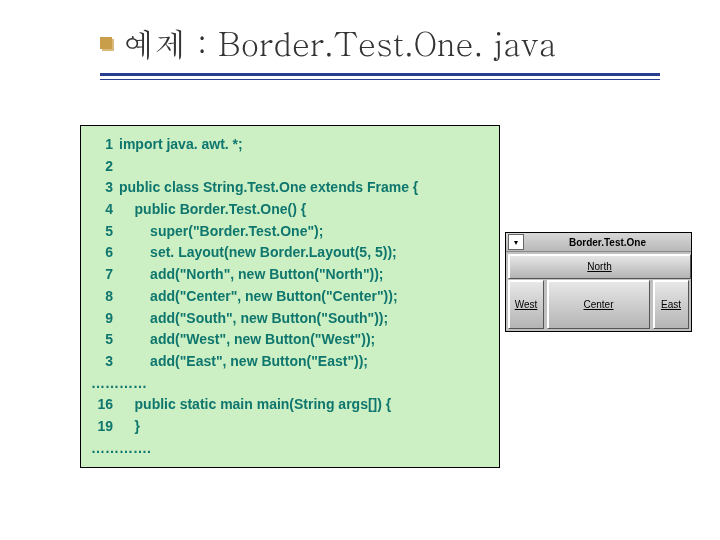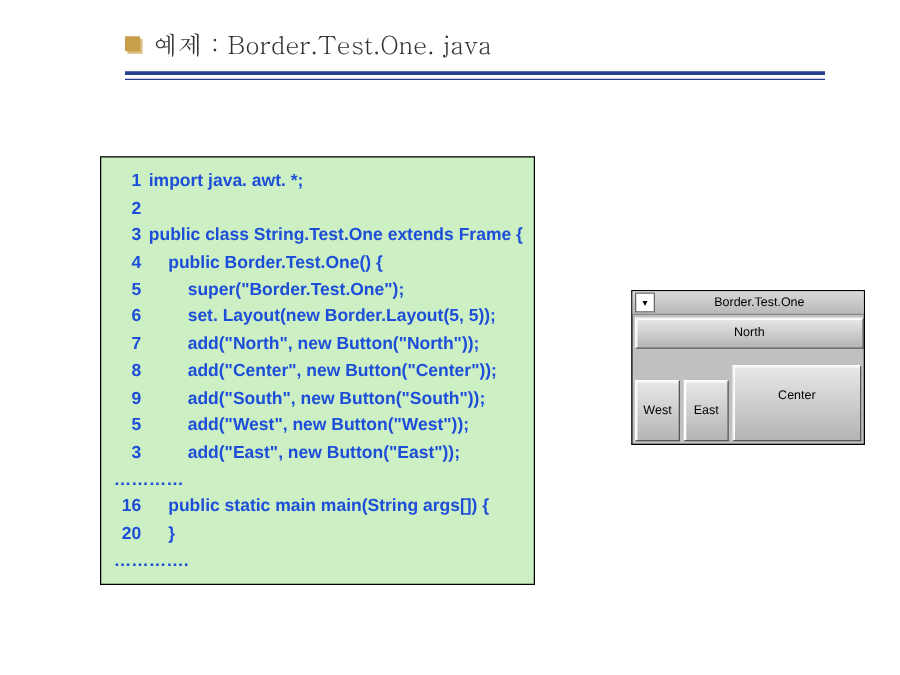--- a/index.html
+++ b/index.html
@@ -25,21 +25,21 @@
     margin-bottom: 8px;
     margin-left: 40px;
   }
   .bullet-square {
     width: 12px;
     height: 12px;
     background: #c89e4a;
     box-shadow: 2px 2px 0 #dab97a;
   }
   .slide-title {
-    font-size: 20px;
+    font-size: 32px;
     font-family: "Batang", "Times New Roman", serif;
     color: #333;
     font-weight: normal;
   }
   .title-underline {
     margin-left: 40px;
     margin-top: 4px;
     width: 560px;
     height: 6px;
     position: relative;
@@ -55,30 +55,30 @@
     position: absolute;
     top: 6px;
     width: 100%;
     height: 1px;
     background: #2a3e8f;
   }
   .code-box {
     position: absolute;
     top: 125px;
     left: 80px;
-    width: 348px;
+    width: 420px;
     border: 1px solid #000;
     background: #ccefc4;
     padding: 8px 10px;
     box-sizing: border-box;
     font-family: Arial, sans-serif;
     font-size: 14px;
     font-weight: bold;
     line-height: 1.55;
-    color: #1d4ed8;
+    color: #0f766e;
   }
   .code-line {
     white-space: pre;
   }
   .ln {
     display: inline-block;
     width: 22px;
     text-align: right;
     margin-right: 6px;
   }
@@ -107,29 +107,30 @@
     background: #fff;
     display: flex;
     align-items: center;
     justify-content: center;
     font-size: 8px;
     margin-right: 2px;
   }
   .awt-title-text {
     flex: 1;
     text-align: center;
-    font-weight: normal;
+    font-weight: bold;
     font-size: 10px;
     color: #000;
   }
   .awt-body {
     display: flex;
     flex-direction: column;
     padding: 2px;
-    gap: 13px;
+    gap: 1px;
+    text-decoration: underline;
   }
   .awt-row {
     display: flex;
     gap: 3px;
   }
   .awt-button {
     border: 1px solid #555;
     background: linear-gradient(#e8e8e8,#b4b4b4);
     text-align: center;
     font-size: 10px;
@@ -139,21 +140,20 @@
     border-right-color: #555;
     border-bottom-color: #555;
     box-shadow: inset 1px 1px 0 #fff;
   }
   .btn-north, .btn-south {
     width: 100%;
   }
   .btn-west, .btn-east {
     width: 34px;
     padding: 18px 0;
-    margin-top: 12px;
   }
   .btn-center {
     flex: 1;
     padding: 18px 0;
   }
 </style>
 </head>
 <body>
 
 <div class="slide">
@@ -174,34 +174,34 @@
     <div class="code-line"><span class="ln">4</span><span>    public Border.Test.One() {</span></div>
     <div class="code-line"><span class="ln">5</span><span>        super("Border.Test.One");</span></div>
     <div class="code-line"><span class="ln">6</span><span>        set. Layout(new Border.Layout(5, 5));</span></div>
     <div class="code-line"><span class="ln">7</span><span>        add("North", new Button("North"));</span></div>
     <div class="code-line"><span class="ln">8</span><span>        add("Center", new Button("Center"));</span></div>
     <div class="code-line"><span class="ln">9</span><span>        add("South", new Button("South"));</span></div>
     <div class="code-line"><span class="ln">5</span><span>        add("West", new Button("West"));</span></div>
     <div class="code-line"><span class="ln">3</span><span>        add("East", new Button("East"));</span></div>
     <div class="code-line">…………</div>
     <div class="code-line"><span class="ln">16</span><span>    public static main main(String args[]) {</span></div>
-    <div class="code-line"><span class="ln">20</span><span>    }</span></div>
+    <div class="code-line"><span class="ln">19</span><span>    }</span></div>
     <div class="code-line">………….</div>
   </div>
 
   <div class="awt-window">
     <div class="awt-titlebar">
       <div class="awt-sysicon">
         <span>▾</span>
       </div>
       <div class="awt-title-text">Border.Test.One</div>
     </div>
     <div class="awt-body">
       <div class="awt-button btn-north">North</div>
       <div class="awt-row">
         <div class="awt-button btn-west">West</div>
+        <div class="awt-button btn-center">Center</div>
         <div class="awt-button btn-east">East</div>
-        <div class="awt-button btn-center">Center</div>
       </div>
     </div>
   </div>
 
 </div>
 
 </body></html>

